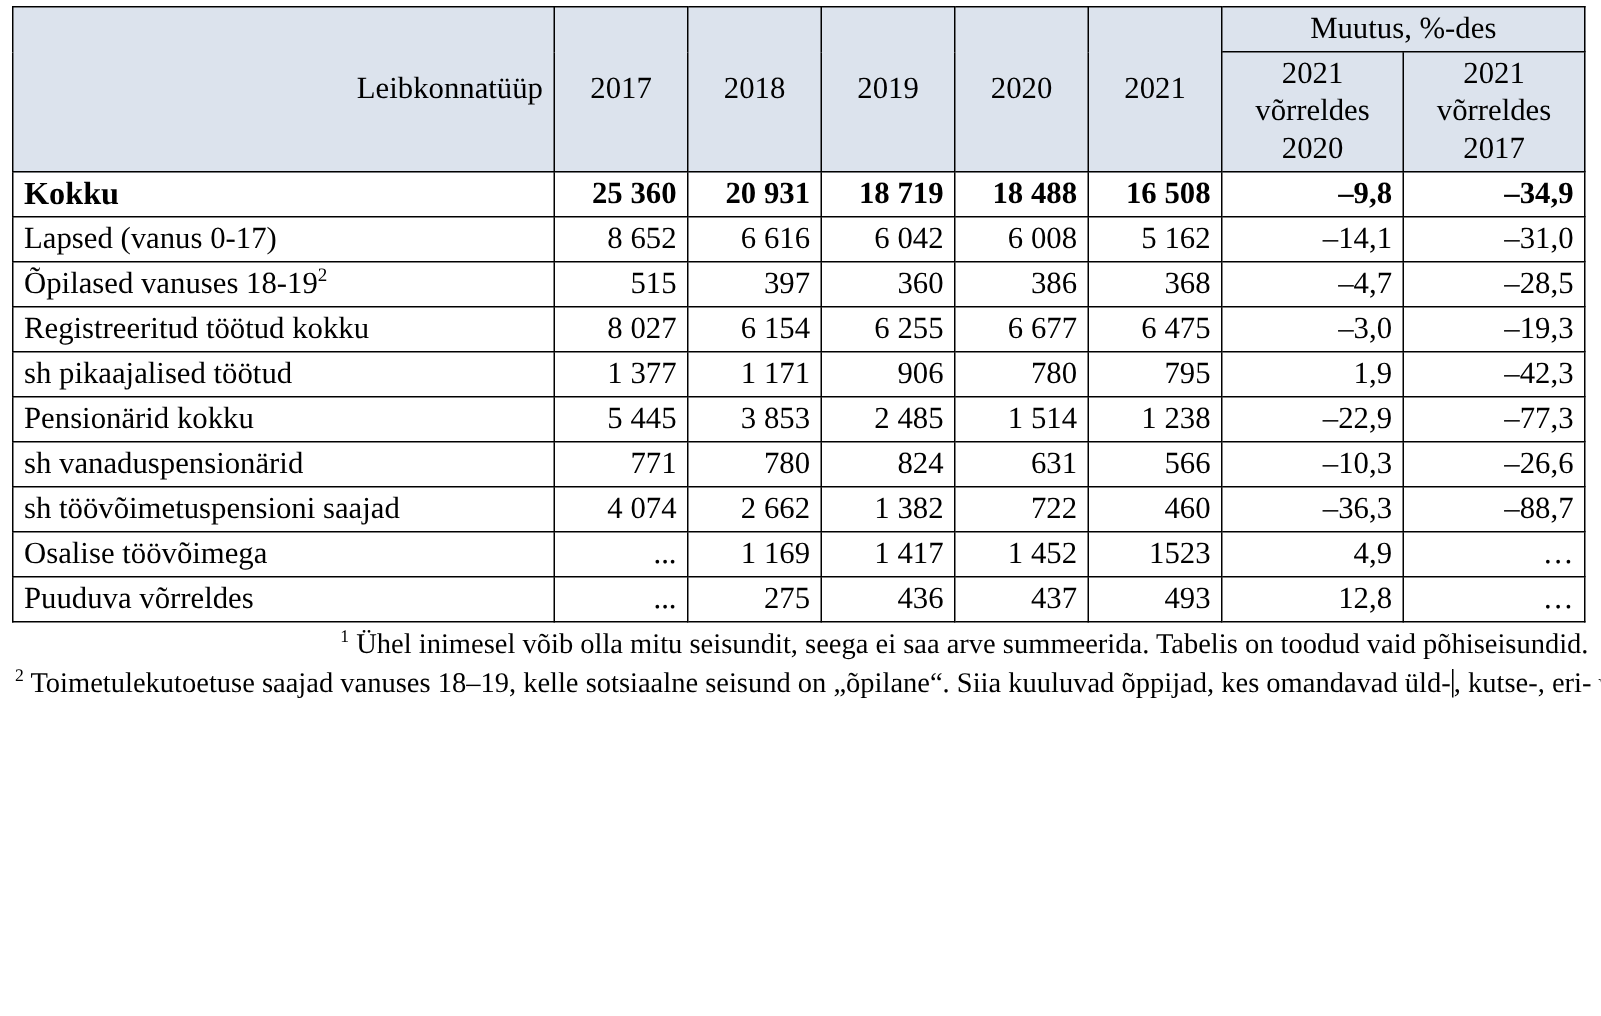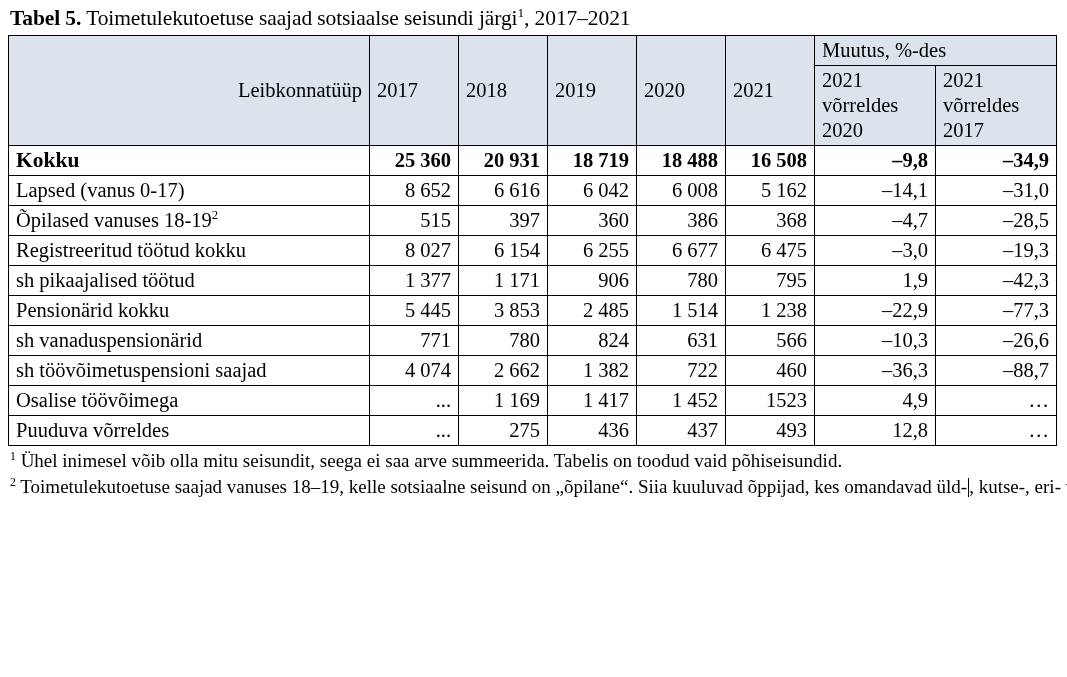--- a/index.html
+++ b/index.html
@@ -47,21 +47,21 @@
     padding: 2px 7px;
     font-size: 20.5px;
     line-height: 25px;
     font-weight: normal;
     vertical-align: middle;
     box-sizing: border-box;
   }
   thead th {
     background: #dce3ed;
     font-weight: bold;
-    text-align: left;
+    text-align: center;
   }
   th.h-label {
     text-align: right;
     vertical-align: top;
     padding-top: 4px;
     font-size: 21.5px;
   }
   th.h-year {
     vertical-align: top;
     padding-top: 4px;
@@ -96,20 +96,21 @@
     padding-left: 34px;
   }
   .footnotes {
     margin: 2px 0 0 2px;
     font-size: 19px;
     line-height: 25.5px;
   }
   .footnotes p {
     margin: 0;
     white-space: nowrap;
+    text-align: right;
   }
   .fn-wrap {
     white-space: normal;
   }
   .caret {
     display: inline-block;
     width: 0;
     border-left: 1.3px solid #000;
     height: 19px;
     vertical-align: -4px;
@@ -117,23 +118,20 @@
   }
   col.c-label { width: 361px; }
   col.c-y { width: 89px; }
   col.c-chg { width: 121px; }
 </style>
 </head>
 <body>
 
 <div class="page">
 
-  <div class="table-caption">
-    <span class="cap-label">Tabel 5.</span><span> Toimetulekutoetuse saajad sotsiaalse seisundi järgi</span><sup>1</sup><span>, 2017–2021</span>
-  </div>
 
   <table class="stat">
     <colgroup>
       <col class="c-label">
       <col class="c-y">
         <col class="c-y">
         <col class="c-y">
         <col class="c-y">
         <col class="c-y">
       <col class="c-chg">

